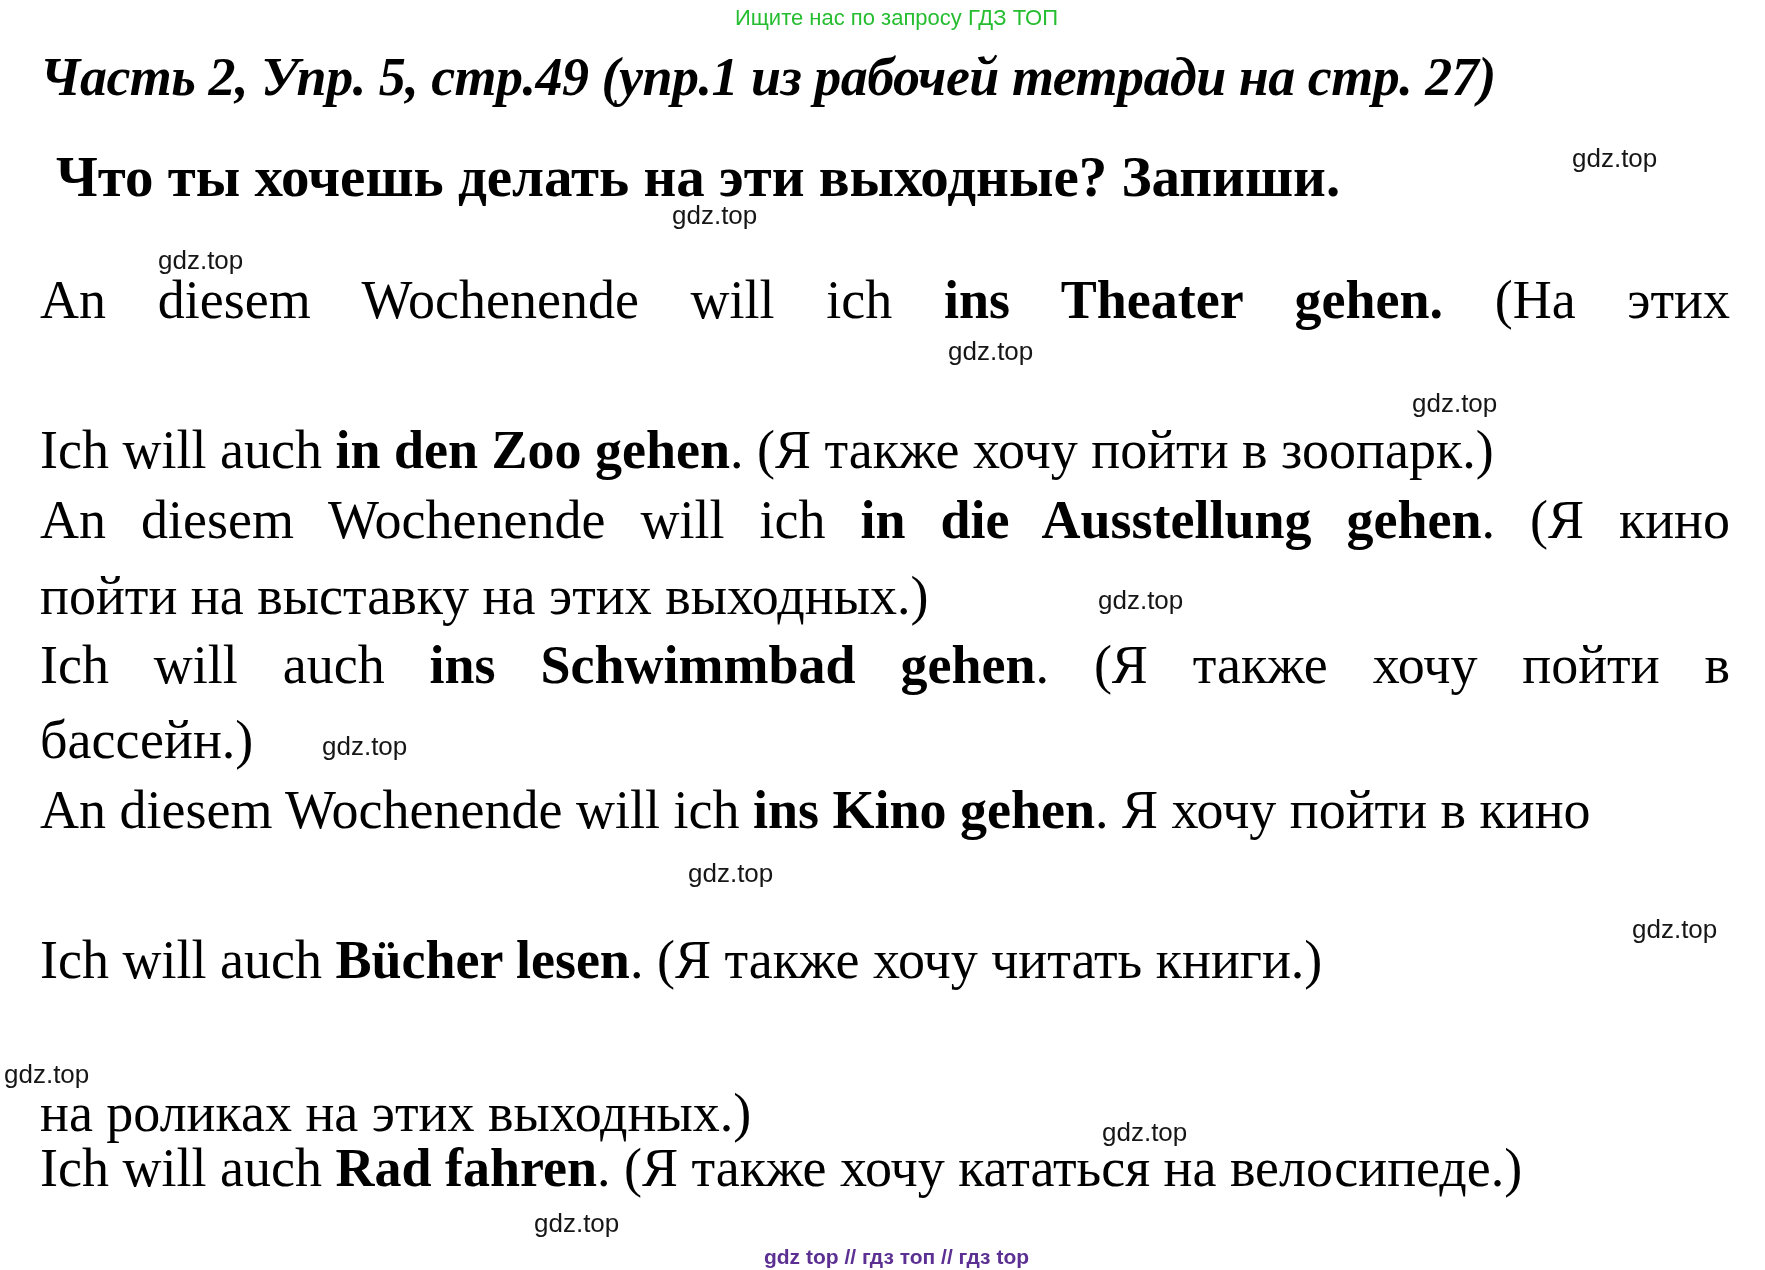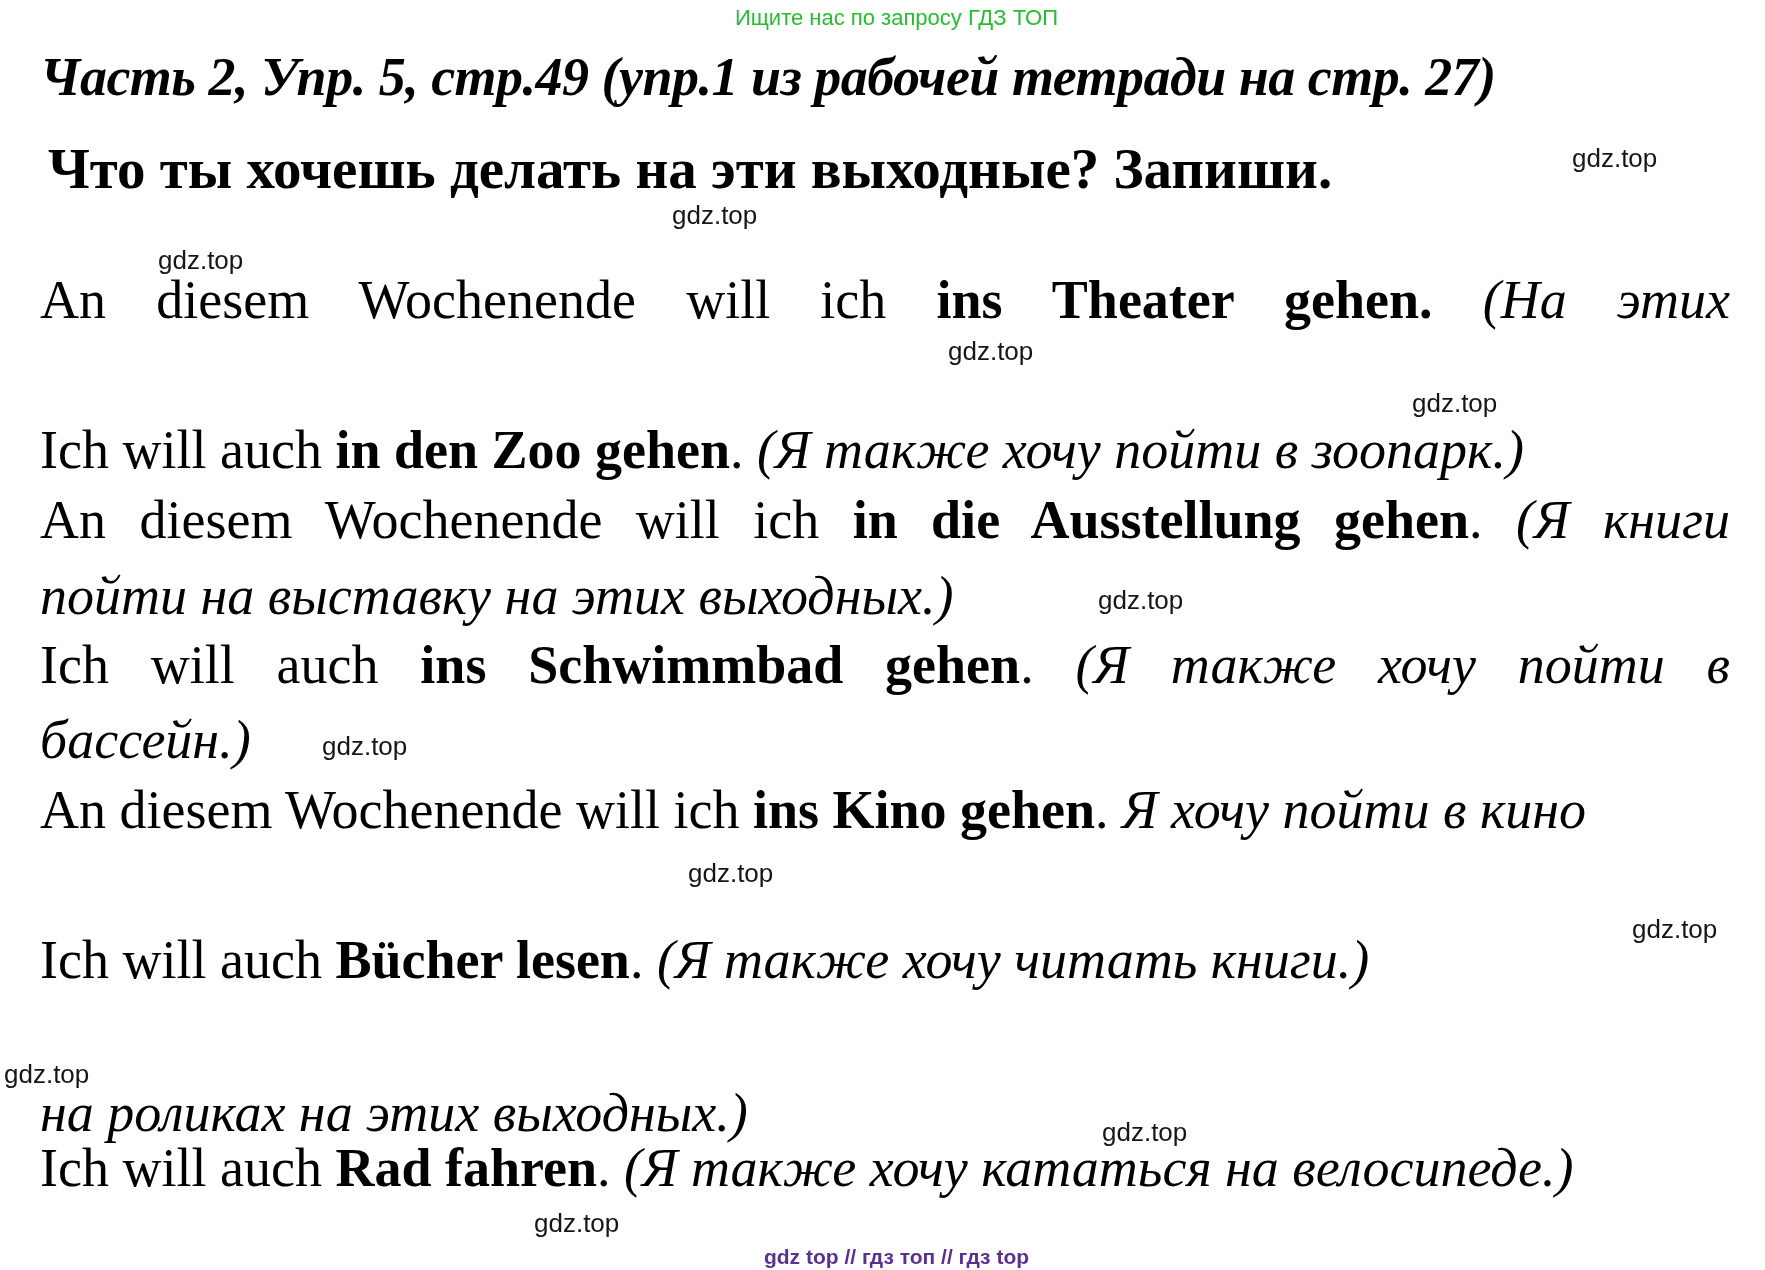--- a/index.html
+++ b/index.html
@@ -9,29 +9,29 @@
   }
   .banner{
     position:absolute;top:5px;left:0;width:100%;text-align:center;
     font-family:"Liberation Sans",sans-serif;font-size:22px;color:#26bd31;
   }
   .title{
     position:absolute;left:40px;top:46px;margin:0;
     font-size:54px;font-weight:bold;font-style:italic;white-space:nowrap;letter-spacing:-0.5px;text-align:center;
   }
   .task{
-    position:absolute;left:40px;top:128px;margin:8px;
+    position:absolute;left:40px;top:128px;margin:16px;
     font-size:57px;font-weight:bold;white-space:nowrap;
   }
   .line{
     position:absolute;left:40px;width:1690px;font-size:54px;line-height:1.18;white-space:nowrap;
   }
   .line.just{white-space:normal;text-align:justify;text-align-last:justify;}
   .line .b{font-weight:bold;}
-  .line .i{font-style:italic;margin-top:24px;}
+  .line .i{margin-top:24px;}
   .wm{
     position:absolute;font-family:"Liberation Sans",sans-serif;font-size:26px;color:#161616;
     white-space:nowrap;
   }
   .footer{
     position:absolute;top:1245px;left:0;width:100%;text-align:center;
     font-family:"Liberation Sans",sans-serif;font-size:21px;font-weight:bold;color:#5c3092;
   }
 </style>
 </head>
@@ -44,21 +44,21 @@
   <h1 class="title">Часть 2, Упр. 5, стр.49 (упр.1 из рабочей тетради на стр. 27)</h1>
   <h2 class="task">Что ты хочешь делать на эти выходные? Запиши.</h2>
 
   <div class="line just" style="top:269px">
     <span>An diesem Wochenende will ich </span><span class="b">ins Theater gehen.</span><span class="i"> (На этих</span>
   </div>
   <div class="line" style="top:419px">
     <span>Ich will auch </span><span class="b">in den Zoo gehen</span><span>. </span><span class="i">(Я также хочу пойти в зоопарк.)</span>
   </div>
   <div class="line just" style="top:489px">
-    <span>An diesem Wochenende will ich </span><span class="b">in die Ausstellung gehen</span><span>. </span><span class="i">(Я книги</span>
+    <span>An diesem Wochenende will ich </span><span class="b">in die Ausstellung gehen</span><span>. </span><span class="i">(Я кино</span>
   </div>
   <div class="line" style="top:565px">
     <span class="i">пойти на выставку на этих выходных.)</span>
   </div>
   <div class="line just" style="top:634px">
     <span>Ich will auch </span><span class="b">ins Schwimmbad gehen</span><span>. </span><span class="i">(Я также хочу пойти в</span>
   </div>
   <div class="line" style="top:709px">
     <span class="i">бассейн.)</span>
   </div>

